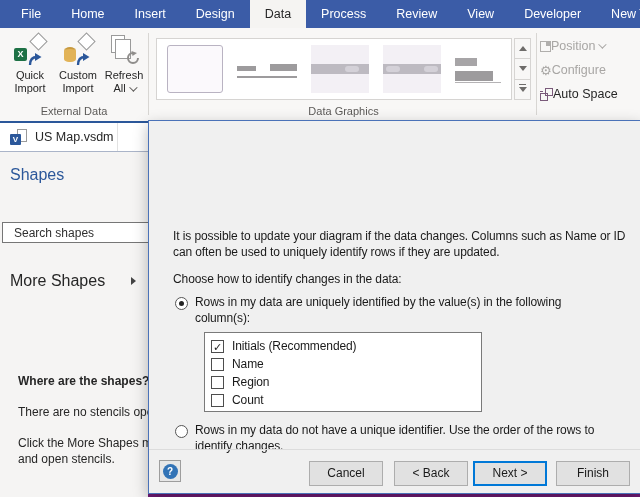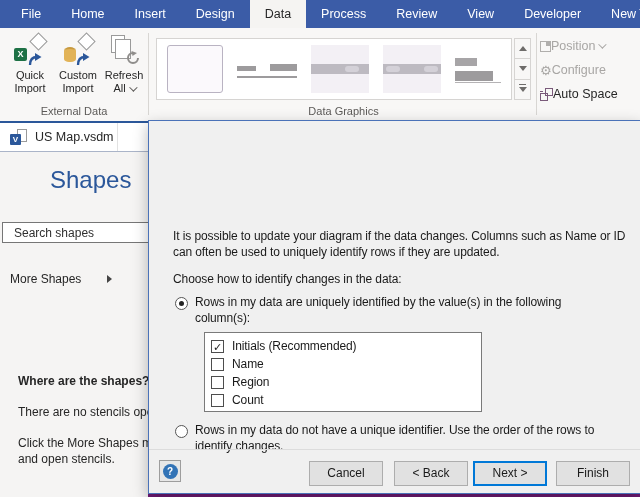--- a/index.html
+++ b/index.html
@@ -63,24 +63,24 @@
   .small-row .chevron{border-color:#a8a6a4;}
   
   .tabbar{position:absolute;left:0;top:121px;width:100%;height:31px;background:#fff;
     border-top:2px solid var(--accent,#2b579a);border-bottom:1px solid #aab4c8;}
   .doc-tab{height:100%;width:118px;display:flex;align-items:center;gap:8px;padding-left:10px;border-right:1px solid #e2e2e2;font-size:12.5px;color:#262626;}
   .visio-icon{position:relative;width:17px;height:16px;}
   .visio-icon .pg{position:absolute;right:0;top:0;width:10px;height:13px;background:#fff;border:1px solid #9a9a9a;}
   .visio-icon .vq{position:absolute;left:0;bottom:0;width:11px;height:11px;background:var(--accent,#2b579a);color:#fff;font-size:8px;font-weight:bold;line-height:11px;text-align:center;border-radius:1px;}
   
   .shapes{position:absolute;left:0;top:152px;width:148px;bottom:0;background:#f5f4f3;}
-  .shapes-title{position:absolute;left:10px;top:14px;font-size:24px;color:var(--accent,#2b579a);margin-left:40px;}
+  .shapes-title{position:absolute;left:10px;top:14px;font-size:16px;color:var(--accent,#2b579a);}
   .search-box{position:absolute;left:2px;top:70px;width:170px;height:21px;background:#fff;border:1px solid #767676;font-size:12px;padding:2px 11px;color:#262626;font-family:inherit;}
   .search-box::placeholder{color:#2f2f2f;opacity:1;}
-  .more-shapes{position:absolute;left:10px;top:120px;font-size:12px;color:#262626;display:flex;align-items:center;}
+  .more-shapes{position:absolute;left:10px;top:120px;font-size:16px;color:#262626;display:flex;align-items:center;}
   .tri-right{width:0;height:0;border-top:4px solid transparent;border-bottom:4px solid transparent;border-left:5px solid #444;margin-left:26px;}
   .help-block{position:absolute;left:18px;top:222px;font-size:12px;color:#262626;white-space:nowrap;}
   .help-block .hd{font-weight:bold;margin-bottom:17px;}
   .help-block .l1{margin-bottom:17px;}
   .help-block .l3{margin-top:2px;}
   
   .dialog{position:absolute;left:148px;top:120px;width:493px;height:374px;background:#f0f0f0;
     border:1px solid var(--dialog-border,#4a72b8);box-shadow:0 5px 14px rgba(0,0,0,.28);z-index:10;}
   .dlg-top{position:absolute;left:0;top:0;width:100%;height:95px;background:#fff;border-bottom:1px solid #e0e0e0;}
   .dlg-title{position:absolute;left:13px;top:6px;font-size:12px;color:#1a1a1a;}

